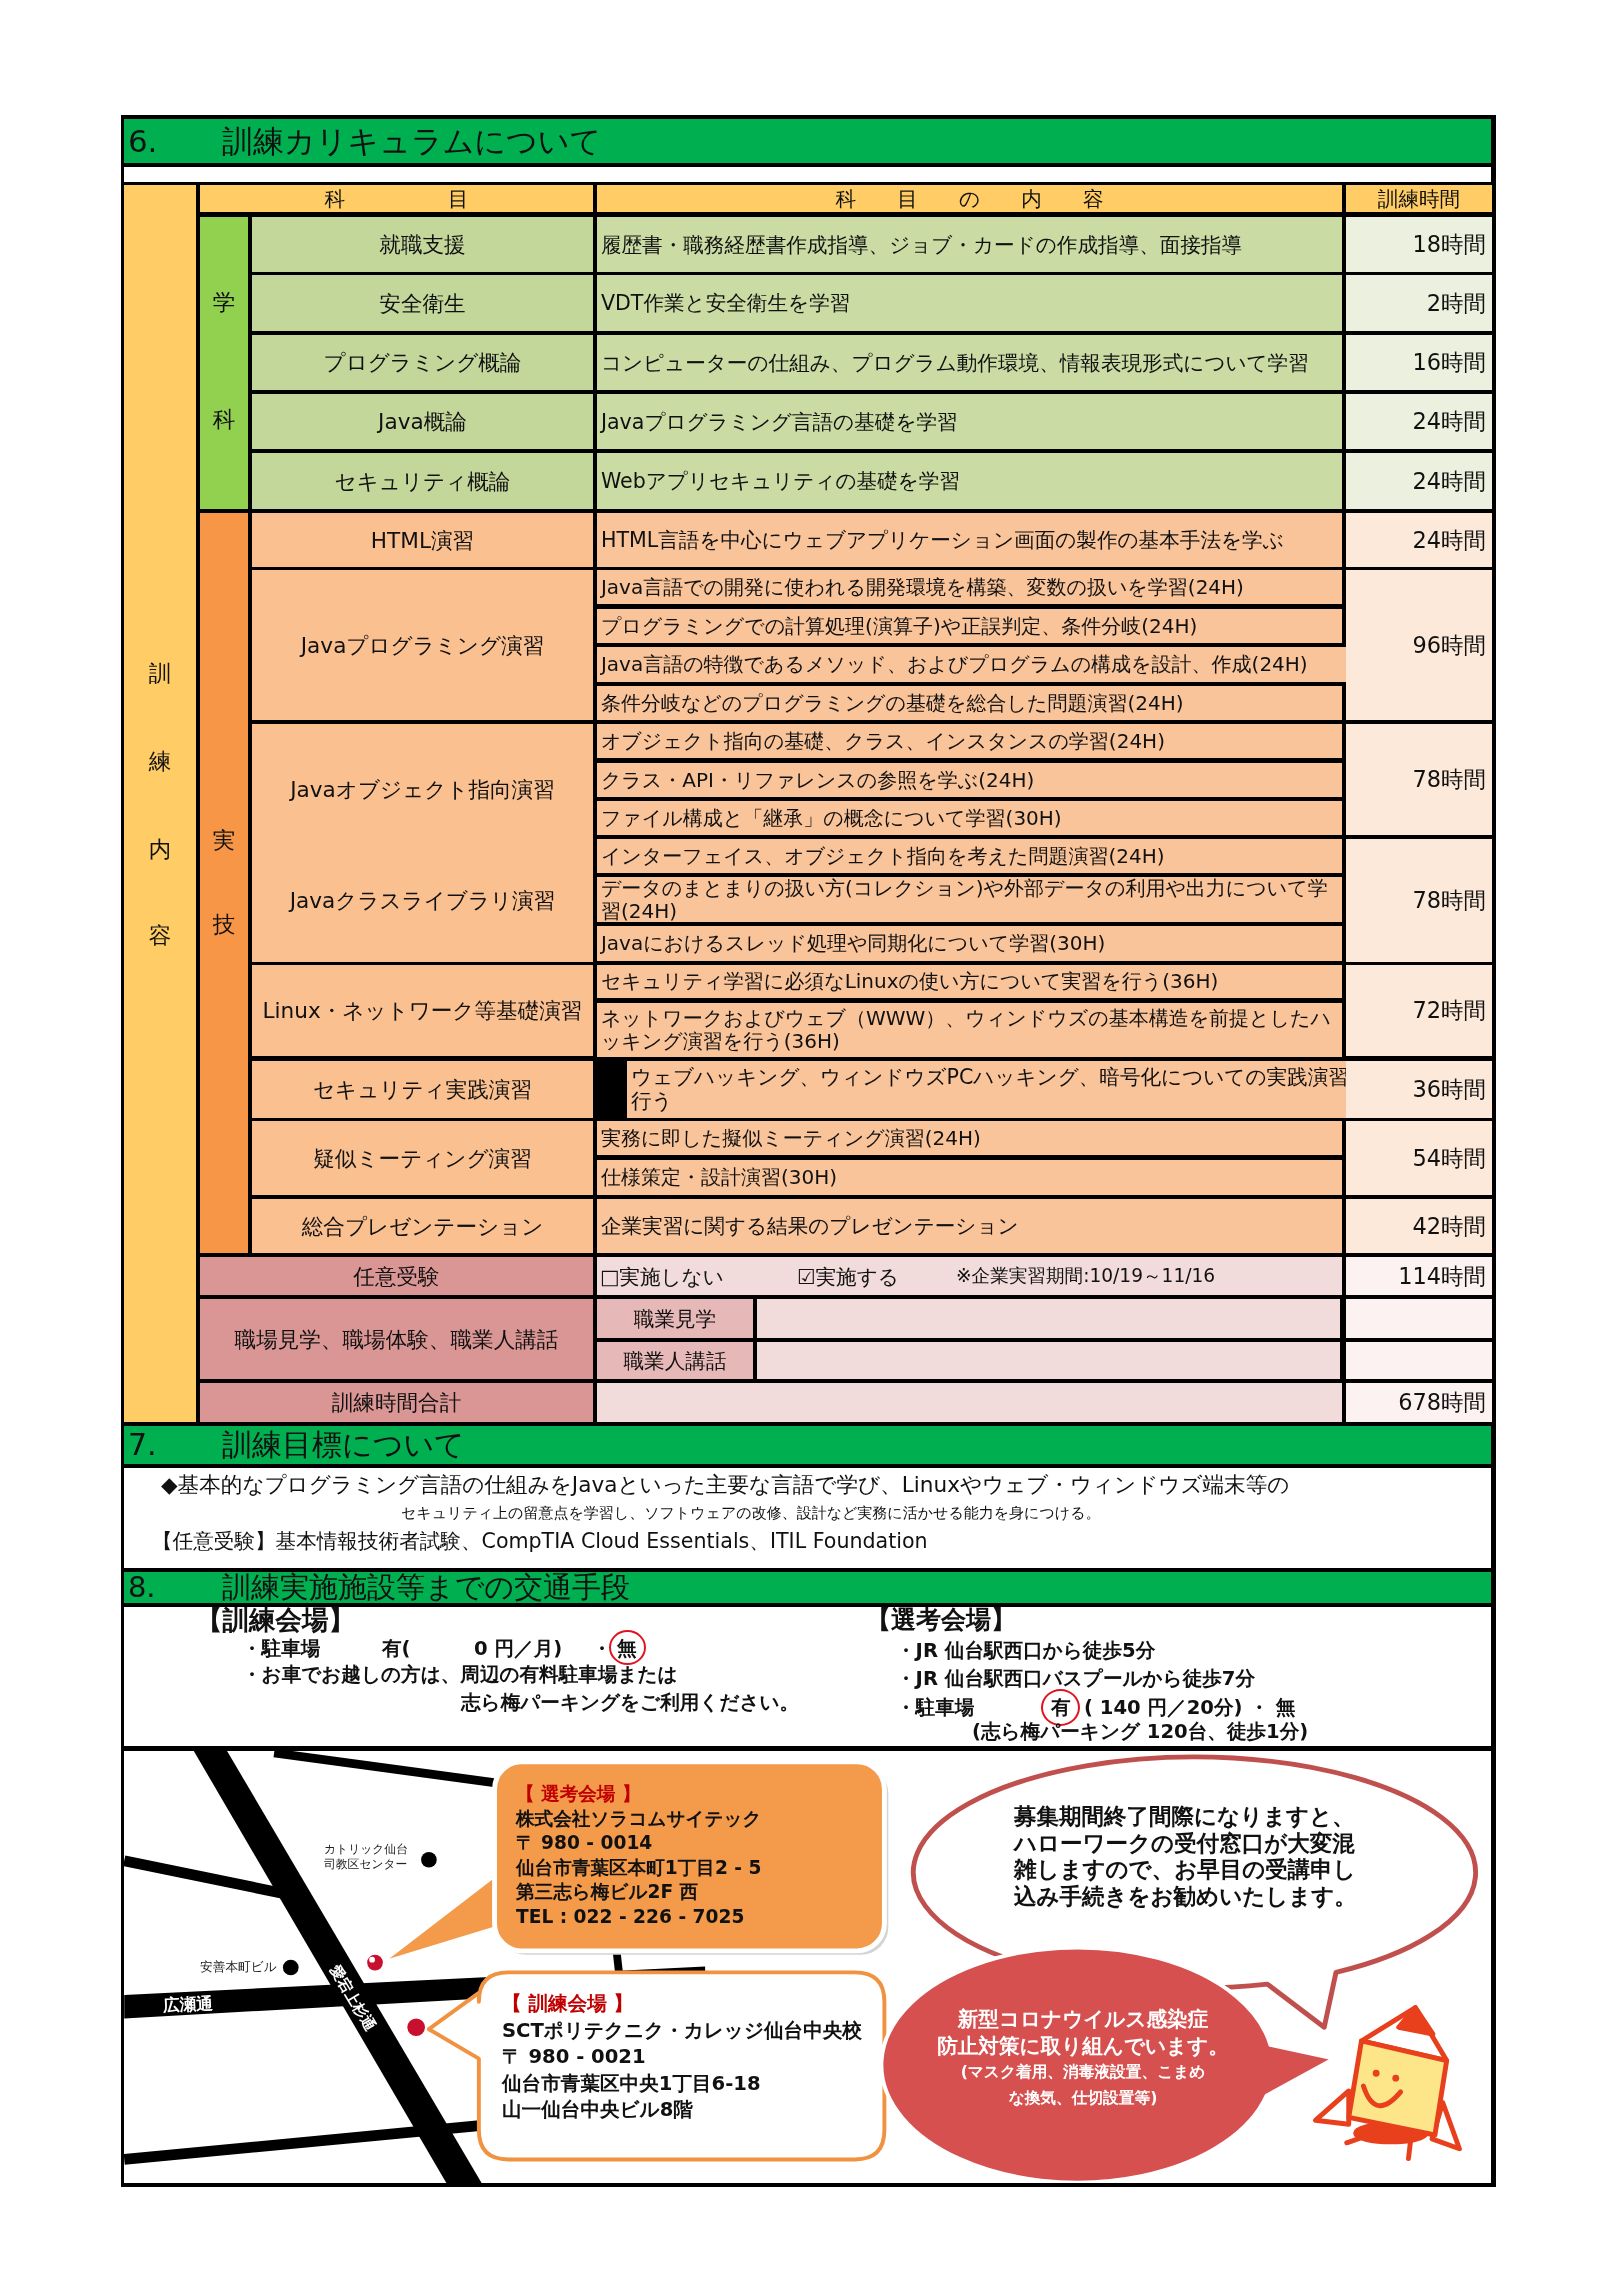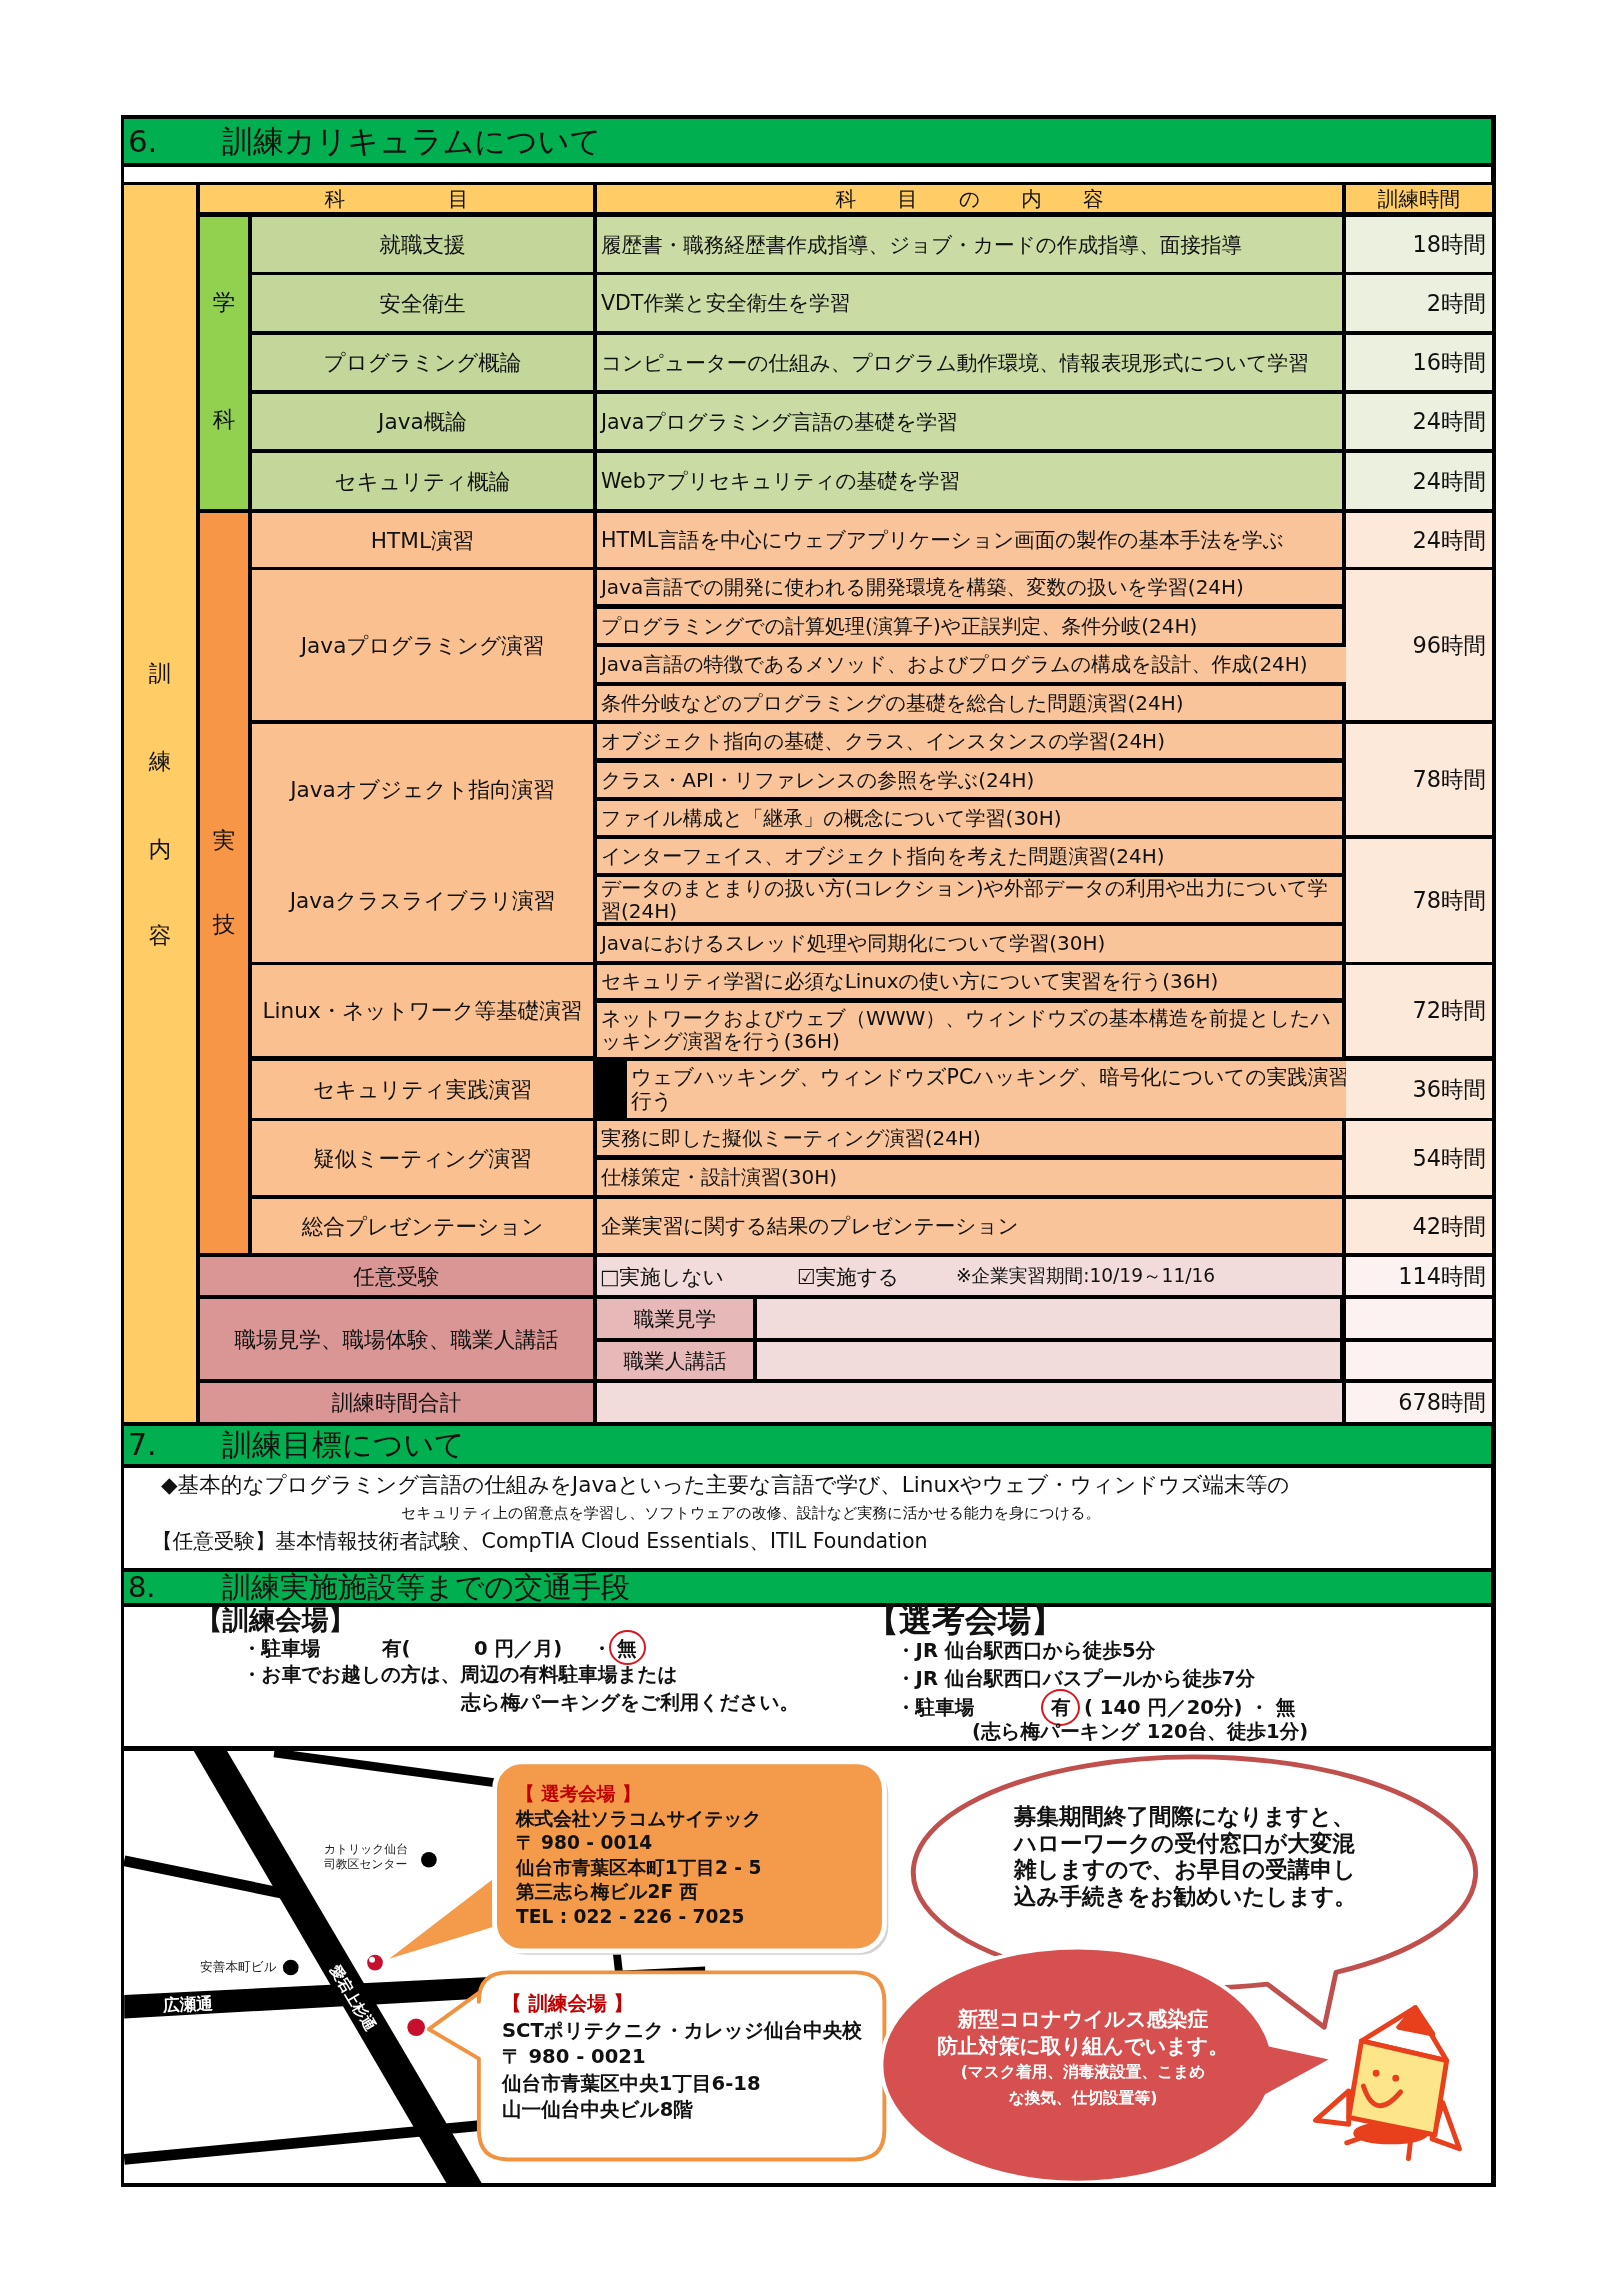--- a/index.html
+++ b/index.html
@@ -173,21 +173,21 @@
 <span class="t bold" style="left:196px;top:1605px;font-size:26.5px;line-height:29px;">【訓練会場】</span>
 <span class="t bold" style="left:242px;top:1637px;font-size:19.6px;line-height:23.5px;">・駐車場</span>
 <span class="t bold" style="left:382px;top:1637px;font-size:19.6px;line-height:23.5px;">有(</span>
 <span class="t bold" style="left:474px;top:1637px;font-size:19.6px;line-height:23.5px;">0 円／月)</span>
 <span class="t bold" style="left:592px;top:1637px;font-size:19.6px;line-height:23.5px;">・</span>
 <span class="t bold" style="left:617px;top:1637px;font-size:19.6px;line-height:23.5px;">無</span>
 <span class="circle" style="left:609px;top:1630px;width:37px;height:35px;"></span>
 <span class="t bold" style="left:242px;top:1663px;font-size:19.6px;line-height:23.5px;">・お車でお越しの方は、周辺の有料駐車場または</span>
 <span class="t bold" style="left:461px;top:1691px;font-size:19.6px;line-height:23.5px;">志ら梅パーキングをご利用ください。</span>
 
-<span class="t bold" style="left:866px;top:1605px;font-size:33px;line-height:29px;">【選考会場】</span>
+<span class="t bold" style="left:866px;top:1605px;font-size:25px;line-height:29px;">【選考会場】</span>
 <span class="t bold" style="left:896px;top:1639px;font-size:19.6px;line-height:23.5px;">・JR 仙台駅西口から徒歩5分</span>
 <span class="t bold" style="left:896px;top:1667px;font-size:19.6px;line-height:23.5px;">・JR 仙台駅西口バスプールから徒歩7分</span>
 <span class="t bold" style="left:896px;top:1696px;font-size:19.6px;line-height:23.5px;">・駐車場</span>
 <span class="t bold" style="left:1051px;top:1696px;font-size:19.6px;line-height:23.5px;">有</span>
 <span class="circle" style="left:1041px;top:1689px;width:39px;height:37px;"></span>
 <span class="t bold" style="left:1084px;top:1696px;font-size:19.6px;line-height:23.5px;">( 140 円／20分) ・ 無</span>
 <span class="t bold" style="left:972px;top:1720px;font-size:19.6px;line-height:23.5px;">(志ら梅パーキング 120台、徒歩1分)</span>
 
 <div class="map">
   <svg width="1367" height="432" viewBox="127 1786 1395 441">

